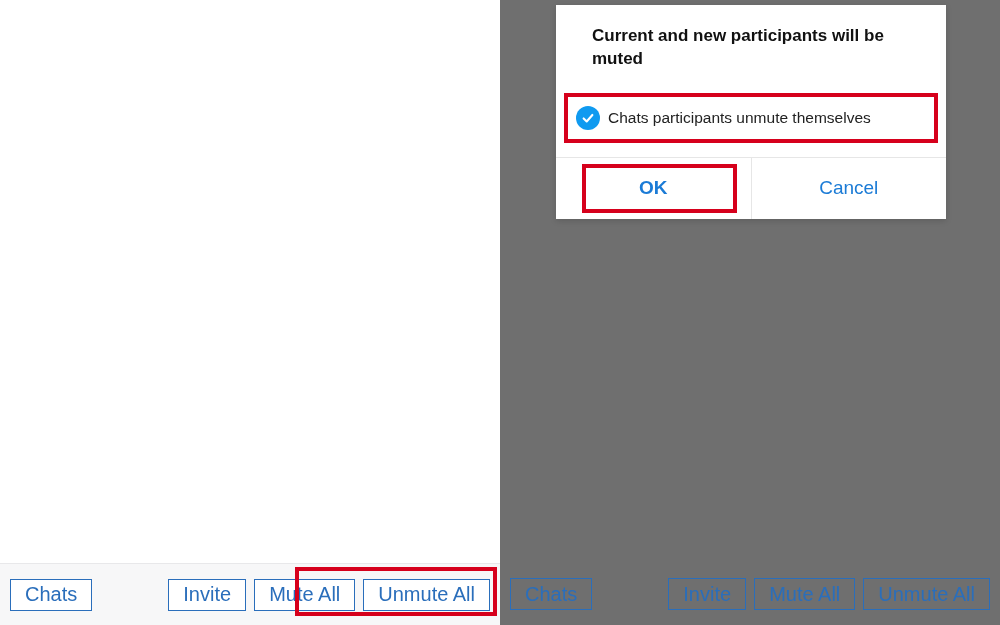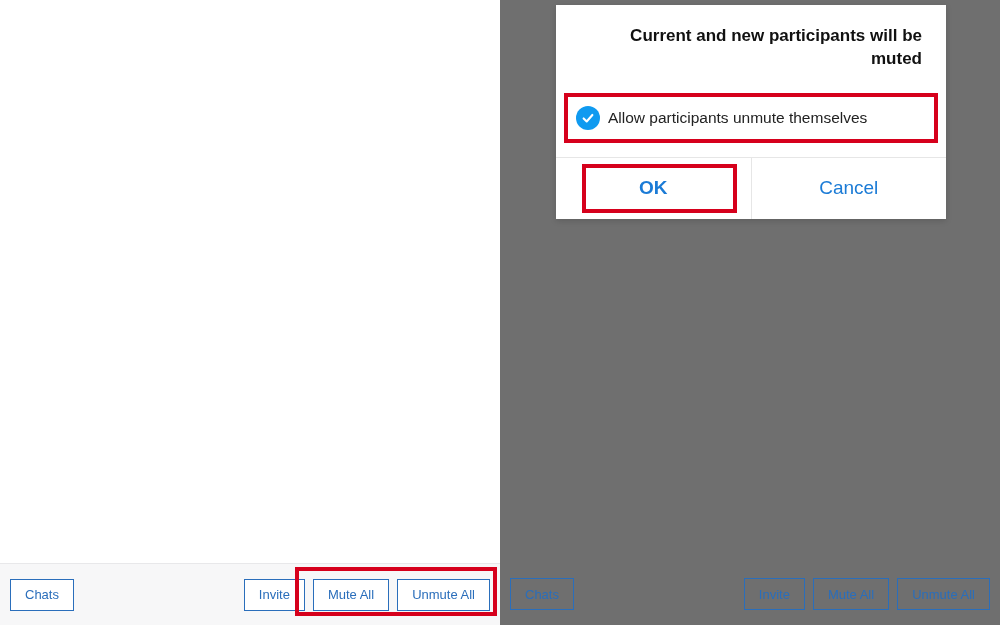--- a/index.html
+++ b/index.html
@@ -43,21 +43,21 @@
     }
     .btn {
       display: inline-flex;
       align-items: center;
       justify-content: center;
       height: 32px;
       padding: 0 14px;
       border: 1px solid #2a6ebb;
       color: #2a6ebb;
       background: transparent;
-      font-size: 13px;
+      font-size: 20px;
       cursor: pointer;
     }
     .toolbar-left .btn { background: #ffffff; }
     .spacer { flex: 1; }
     .gap { width: 8px; display: inline-block; }
     .highlight-red {
       position: absolute;
       border: 4px solid #d6001c;
       pointer-events: none;
     }
@@ -69,22 +69,22 @@
     }
     .dialog {
       position: absolute;
       top: 5px;
       left: 56px;
       width: 390px;
       background: #ffffff;
       box-shadow: 0 2px 6px rgba(0,0,0,.15);
     }
     .dialog-title {
-      padding: 20px 24px 16px 24px;
-      text-align: right;
+      padding: 20px 24px 16px 36px;
+      text-align: left;
       font-size: 17px;
       font-weight: 700;
       color: #111;
       line-height: 1.35;
     }
     .option-row {
       margin: 6px 8px 14px 8px;
       border: 4px solid #d6001c;
       padding: 9px 8px;
       display: flex;
@@ -161,21 +161,21 @@
 
   <div class="dialog">
     <div class="dialog-title">Current and new participants will be muted</div>
 
     <div class="option-row">
       <span class="checkmark-circle">
         <svg viewBox="0 0 16 16" fill="none" stroke="#fff" stroke-width="2.4" stroke-linecap="round" stroke-linejoin="round">
           <polyline points="3,8.5 6.5,12 13,4.5"></polyline>
         </svg>
       </span>
-      <span class="option-label">Allow participants unmute themselves</span>
+      <span class="option-label">Chats participants unmute themselves</span>
     </div>
 
     <div class="dialog-actions">
       <div class="dialog-action">
         <span class="dialog-action-ok-text">OK</span>
         <div class="ok-highlight"></div>
       </div>
       <div class="dialog-action">
         <span>Cancel</span>
       </div>

